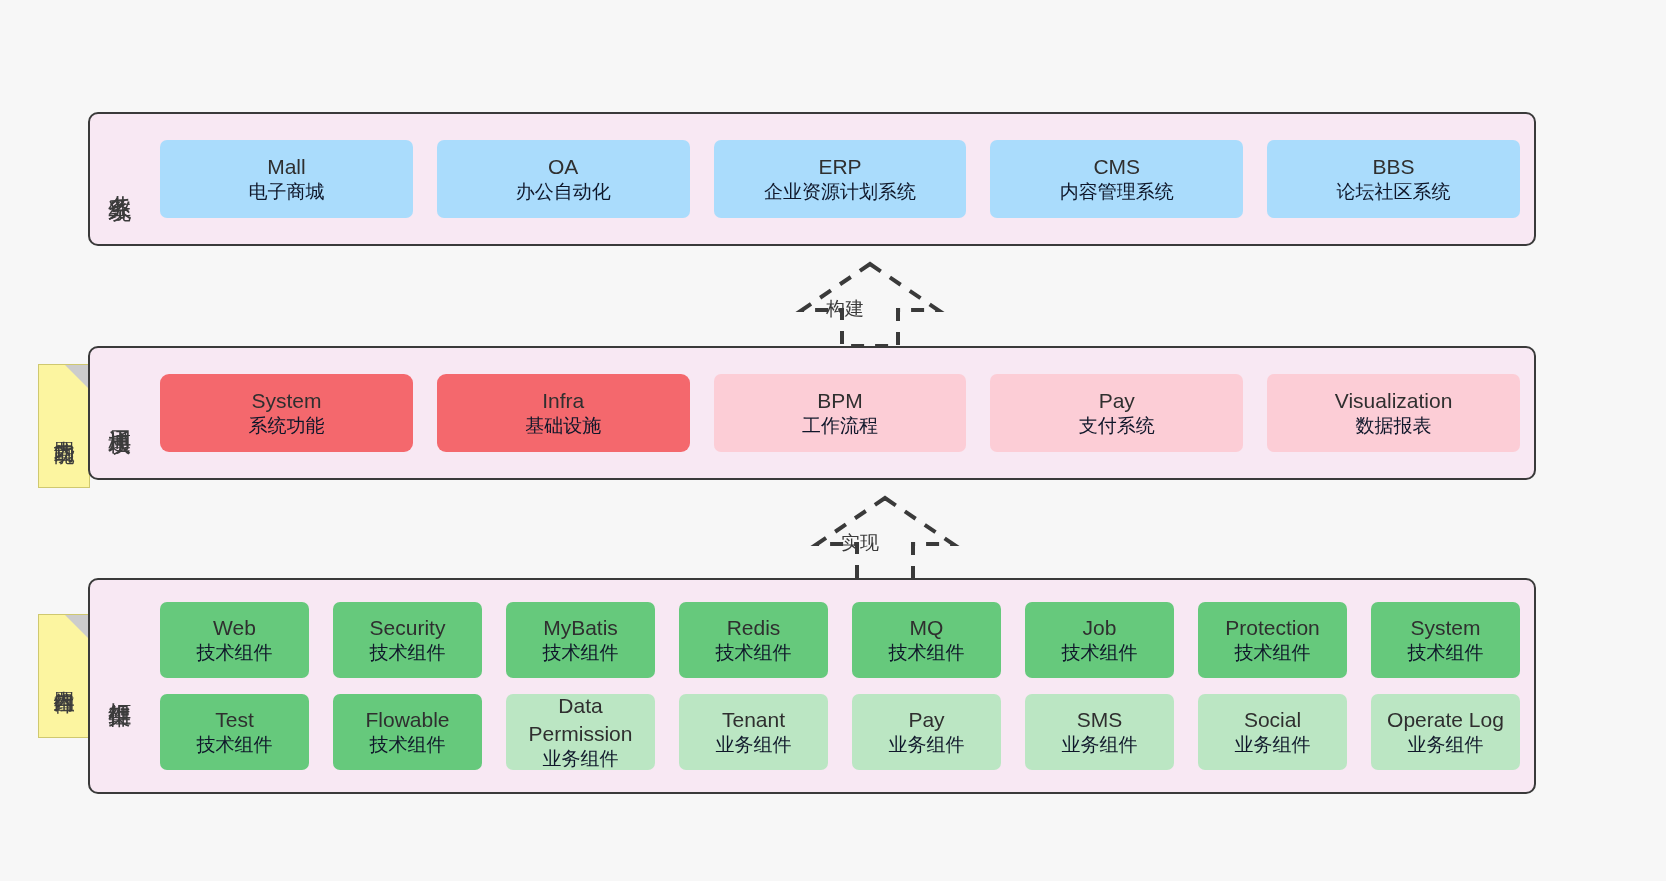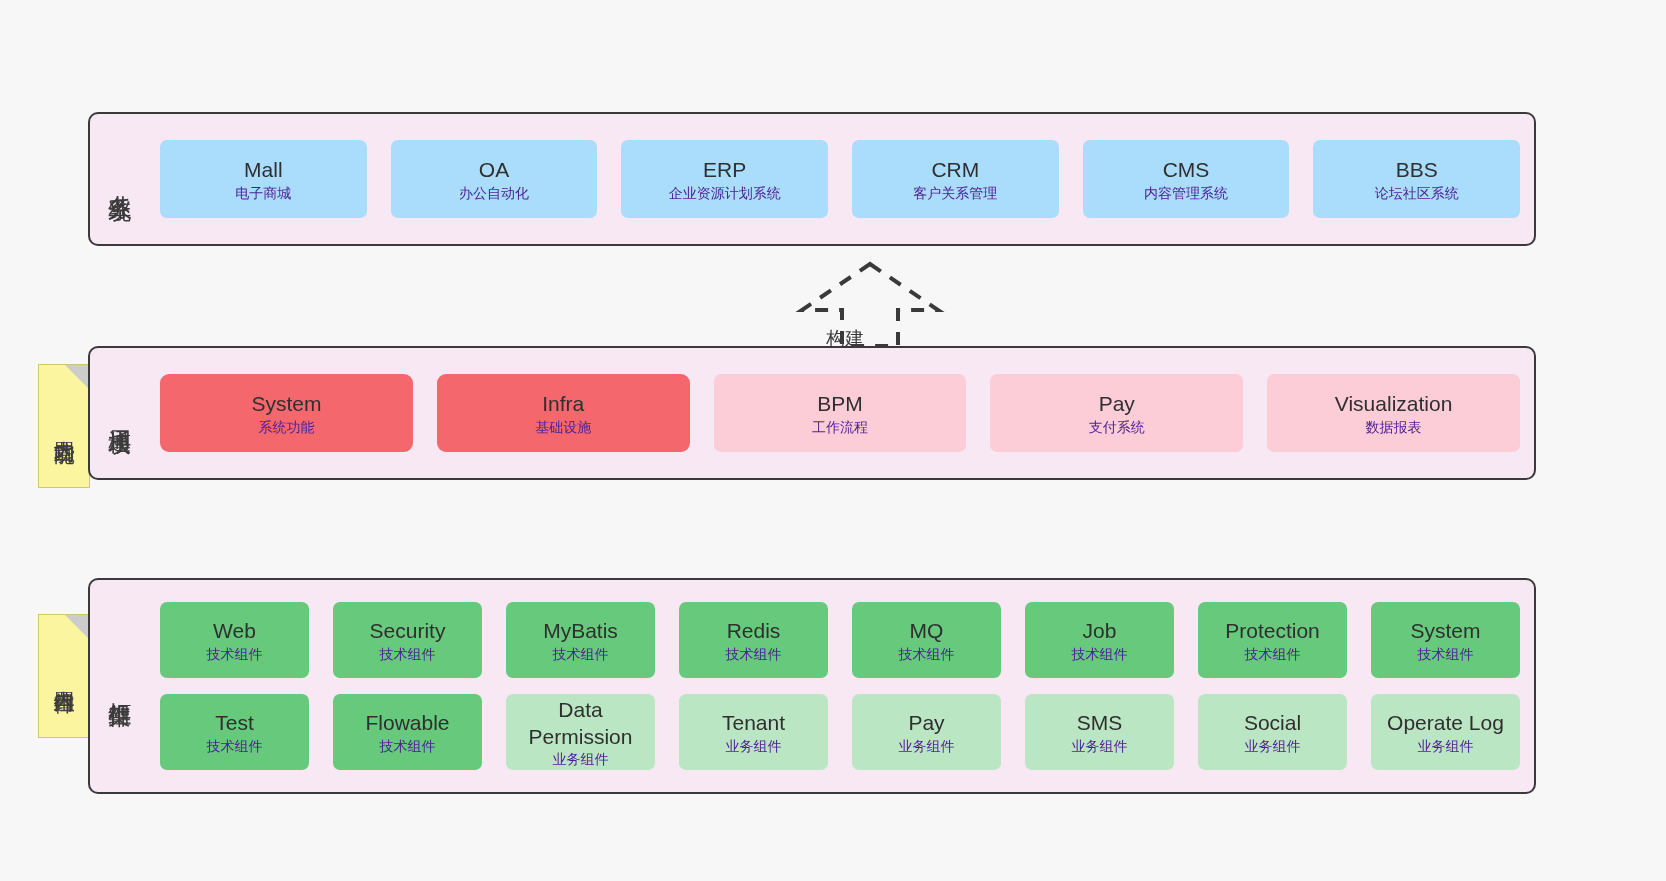--- a/index.html
+++ b/index.html
@@ -76,22 +76,22 @@
     line-height: 1.3;
     padding: 4px 4px;
     box-sizing: border-box;
   }
   .card .en {
     font-size: 21px;
     color: #2f2f2f;
     white-space: nowrap;
   }
   .card .cn {
-    font-size: 14px;
-    color: #4c1d95;
+    font-size: 19px;
+    color: #0f172a;
     white-space: nowrap;
     text-align: center;
   }
   .card.wrap .en { white-space: normal; }
 
   .card-blue      { background: #aadcfc; }
   .card-red       { background: #f4686d; border-radius: 9px; }
   .card-pink      { background: #fccdd6; }
   .card-green     { background: #66c97c; }
   .card-lightgreen{ background: #bbe6c3; }
@@ -130,21 +130,20 @@
   .arrow {
     position: absolute;
   }
   .arrow svg { display: block; }
   .arrow-label {
     position: absolute;
     font-size: 19px;
     color: #3b3b3b;
     background: transparent;
     white-space: nowrap;
-    margin-top: 30px;
   }
 </style>
 </head>
 <body>
 
 <div id="canvas">
 
   <div class="layer" style="left:88px; top:112px; width:1448px; height:134px;">
     <div class="layer-title">业务系统</div>
     <div class="layer-body">
@@ -153,24 +152,20 @@
           <span class="en">Mall</span>
           <span class="cn">电子商城</span>
         </div>
         <div class="card card-blue h-business">
           <span class="en">OA</span>
           <span class="cn">办公自动化</span>
         </div>
         <div class="card card-blue h-business">
           <span class="en">ERP</span>
           <span class="cn">企业资源计划系统</span>
-        </div>
-        <div class="card card-blue h-business">
-          <span class="en">CRM</span>
-          <span class="cn">客户关系管理</span>
         </div>
         <div class="card card-blue h-business">
           <span class="en">CMS</span>
           <span class="cn">内容管理系统</span>
         </div>
         <div class="card card-blue h-business">
           <span class="en">BBS</span>
           <span class="cn">论坛社区系统</span>
         </div>
       </div>
@@ -209,20 +204,26 @@
           <span class="cn">支付系统</span>
         </div>
         <div class="card card-pink h-common">
           <span class="en">Visualization</span>
           <span class="cn">数据报表</span>
         </div>
       </div>
     </div>
   </div>
 
+  <div class="arrow" style="left:810px; top:492px;">
+    <svg width="150" height="92" viewBox="0 0 150 92">
+      <path d="M 75 6 L 143 52 L 103 52 L 103 88 L 47 88 L 47 52 L 7 52 Z" fill="none" stroke="#3a3a3a" stroke-width="4" stroke-dasharray="13 11" stroke-linejoin="miter"></path>
+    </svg>
+    <div class="arrow-label" style="left:31px; top:38px;">实现</div>
+  </div>
 
   <div class="note" style="left:38px; top:614px; width:52px; height:124px;">
     <span>内置组件</span>
   </div>
 
   <div class="layer" style="left:88px; top:578px; width:1448px; height:216px;">
     <div class="layer-title">框架组件</div>
     <div class="layer-body">
 
       <div class="row">

